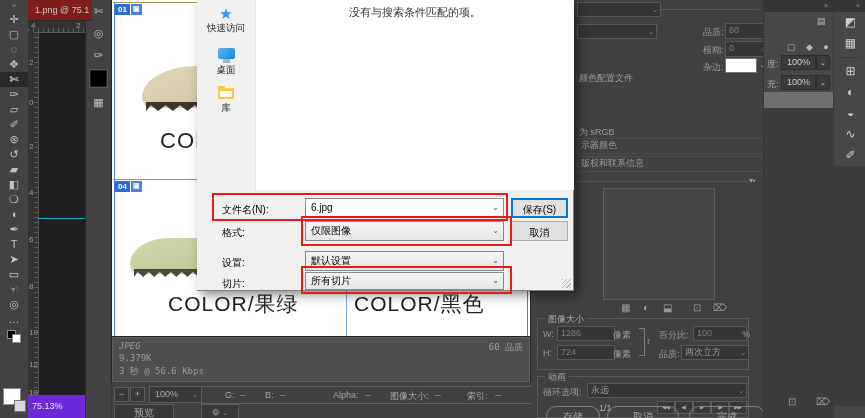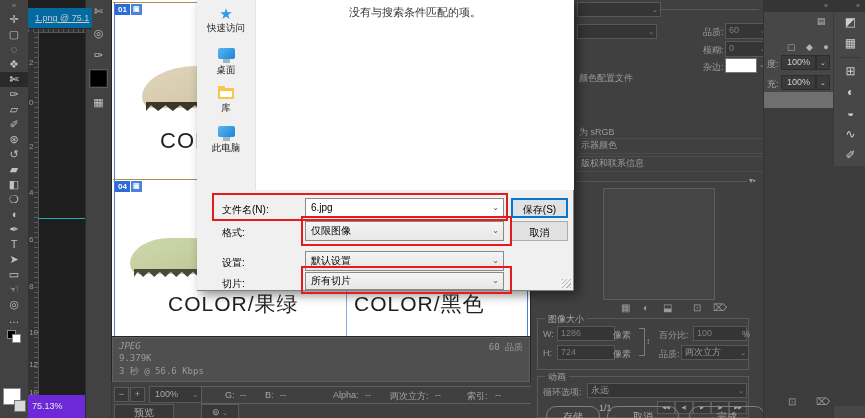--- a/index.html
+++ b/index.html
@@ -12,22 +12,22 @@
   .ps-tool{width:28px;height:15px;line-height:15px;text-align:center;font-size:11px;color:#c2c2c2;cursor:pointer;}
   .ps-tool.sel{background:#2a2a2a;color:#fff;}
   .chev{font-size:8px;color:#8f8f8f;}
   .mini-swatch{position:relative;width:14px;height:12px;margin:3px auto 0;}
   .mini-swatch .b{position:absolute;left:0;top:0;width:7px;height:7px;background:#000;border:1px solid #888;}
   .mini-swatch .w{position:absolute;left:5px;top:4px;width:7px;height:7px;background:#fff;border:1px solid #888;}
   .fg-swatch{position:absolute;left:3px;top:388px;width:16px;height:15px;background:#fff;border:1px solid #8a8a8a;}
   .bg-swatch{position:absolute;left:14px;top:400px;width:10px;height:10px;background:#d9d9d9;border:1px solid #777;}
   
   #doc-strip{left:28px;top:0;width:57px;height:418px;background:#1e1e1e;}
-  #doc-tab{position:absolute;left:0;top:8px;width:57px;height:20px;background:#0369a1;border-bottom:1px solid #2a2a2a;
-           font-size:9px;color:#c9c9c9;line-height:20px;padding-left:7px;white-space:nowrap;overflow:visible;z-index:1;text-decoration:underline;}
+  #doc-tab{position:absolute;left:0;top:0;width:57px;height:20px;background:#7f1d1d;border-bottom:1px solid #2a2a2a;
+           font-size:9px;color:#c9c9c9;line-height:20px;padding-left:7px;white-space:nowrap;overflow:visible;z-index:1;}
   .ruler-h{position:absolute;left:0;top:20px;width:57px;height:12px;background:#333;border-bottom:1px solid #555;
            background-image:repeating-linear-gradient(90deg,#5a5a5a 0 1px,transparent 1px 5px);background-size:100% 4px;
            background-position:0 100%;background-repeat:no-repeat;}
   .ruler-h span{position:absolute;top:1px;font-size:8px;color:#9a9a9a;}
   .ruler-v{position:absolute;left:0;top:32px;width:10px;height:363px;background:#333;border-right:1px solid #555;
            background-image:repeating-linear-gradient(180deg,#5a5a5a 0 1px,transparent 1px 5px);background-size:4px 100%;
            background-position:100% 0;background-repeat:no-repeat;}
   .ruler-v span{position:absolute;left:1px;font-size:8px;color:#9a9a9a;}
   #guide{position:absolute;left:10px;top:218px;width:47px;height:1px;background:#1ab0c0;}
   #ps-status{position:absolute;left:0;top:395px;width:57px;height:23px;background:#6d28d9;}
@@ -213,21 +213,21 @@
       <span>100%</span>
       <span style="position:absolute;right:3px;font-size:7px;color:#888;">⌄</span>
     </div>
     <div id="readout">
       <span style="left:23px;">G:</span>
       <span style="left:38px;">--</span>
       <span style="left:63px;">B:</span>
       <span style="left:78px;">--</span>
       <span style="left:131px;">Alpha:</span>
       <span style="left:163px;">--</span>
-      <span style="left:188px;">两次立方:</span>
+      <span style="left:188px;">图像大小:</span>
       <span style="left:233px;">--</span>
       <span style="left:265px;">索引:</span>
       <span style="left:293px;">--</span>
     </div>
     <div class="sbox" style="left:28px;top:404px;width:58px;height:16px;line-height:15px;font-size:10px;">预览</div>
     <div class="sbox" style="left:115px;top:404px;width:36px;height:16px;line-height:15px;">
       <span>⊚</span>
       <span style="font-size:7px;color:#888;">⌄</span>
     </div>
 
@@ -353,24 +353,20 @@
       <div class="lbl">快速访问</div>
     </div>
     <div class="side-item" style="top:48px;">
       <div class="ic-screen"></div>
       <div class="lbl" style="margin-top:5px;">桌面</div>
     </div>
     <div class="side-item" style="top:88px;">
       <div class="ic-folder"></div>
       <div class="lbl" style="margin-top:3px;">库</div>
     </div>
-    <div class="side-item" style="top:126px;">
-      <div class="ic-screen"></div>
-      <div class="lbl" style="margin-top:5px;">此电脑</div>
-    </div>
 
     <div id="dlg-list">
       <div id="dlg-msg">没有与搜索条件匹配的项。</div>
     </div>
 
     <div class="dlg-label" style="left:25px;top:203px;">文件名(N):</div>
     <div class="combo white" style="left:108px;top:198px;width:192px;">
       <span>6.jpg</span><span class="ar">⌄</span>
     </div>
     <button class="dlg-btn default" style="left:314px;top:198px;">保存(S)</button>

